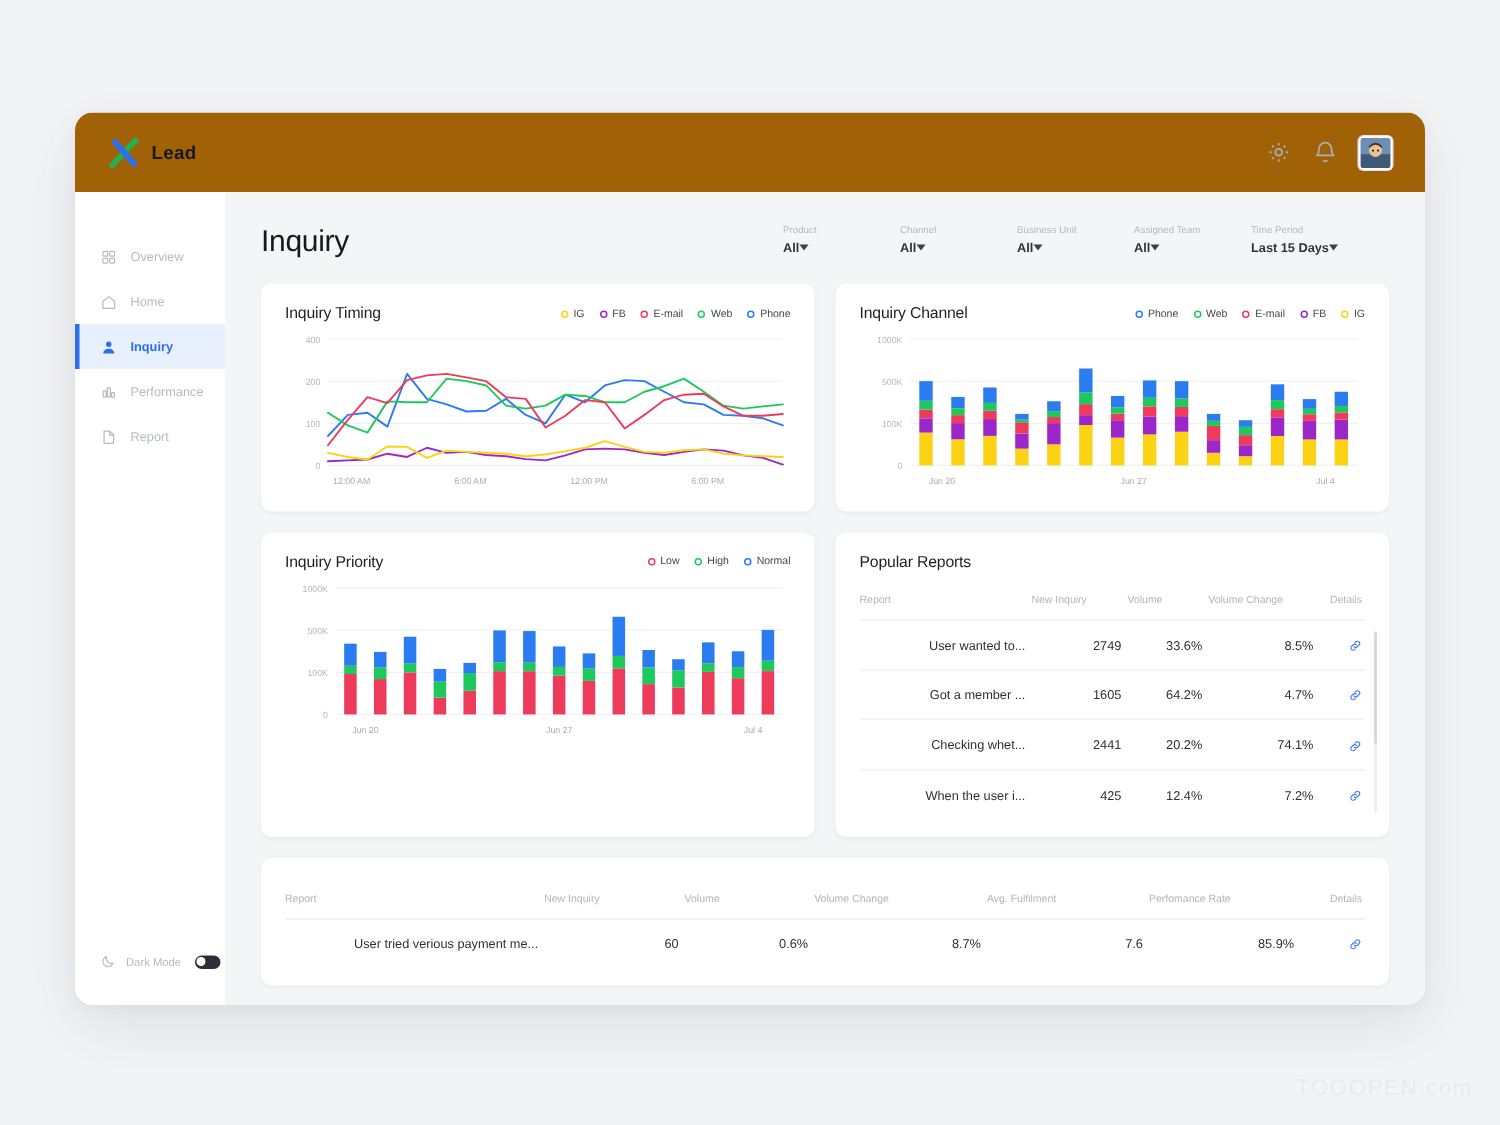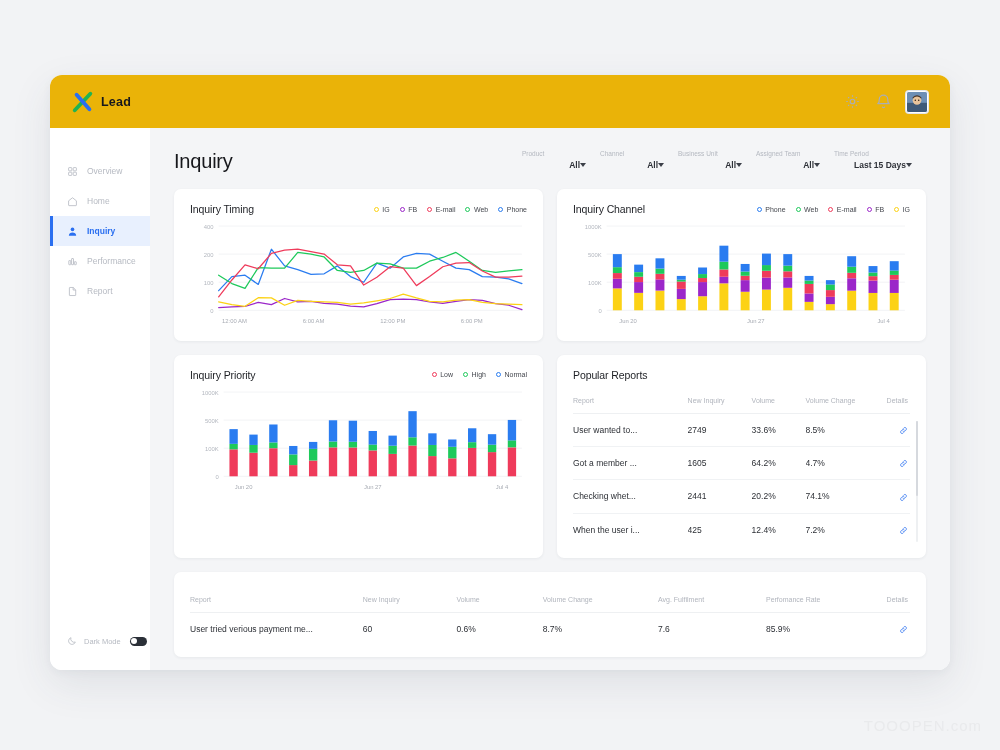--- a/index.html
+++ b/index.html
@@ -18,21 +18,21 @@
     background: #ffffff;
     border-radius: 12px;
     overflow: hidden;
     box-shadow: 0 14px 40px rgba(60,70,90,.10), 0 2px 8px rgba(60,70,90,.05);
     display: flex; flex-direction: column;
   }
 
   
   .topbar {
     height: 53px; min-height: 53px;
-    background: #eab308;
+    background: #a16207;
     display: flex; align-items: center;
     padding: 0 22px 0 12px;
     position: relative; z-index: 4; gap: 32px;
   }
   .brand { display: flex; align-items: center; gap: 7px; width: 88px; padding-left: 10px; }
   .brand-mark { width: 22px; height: 22px; display: block; }
   .brand-text { font-size: 12.5px; font-weight: bold; color: #17181c; letter-spacing: .2px; }
   .topbar-spacer { flex: 1; }
   .topbar-actions { display: flex; align-items: center; gap: 14px; }
   .ic-btn { width: 17px; height: 17px; color: #a9adb6; display: block; cursor: pointer; }
@@ -86,21 +86,21 @@
   }
   .page-head {
     display: flex; align-items: flex-end; justify-content: space-between;
     padding: 22px 0 16px 0;
   }
   .page-title { font-size: 20px; color: #17181c; font-weight: normal; letter-spacing: -.2px; }
 
   .filters { display: flex; align-items: flex-end; gap: 0; padding-bottom: 3px; }
   .filter { width: 78px; }
   .filter-label { font-size: 6.5px; color: #b4b8c0; margin-bottom: 3px; }
-  .filter-row { display: flex; align-items: center; justify-content: flex-end; padding-right: 14px; cursor: pointer; }
+  .filter-row { display: flex; align-items: center; justify-content: flex-start; padding-right: 14px; cursor: pointer; }
   .filter-value { font-size: 8.5px; color: #2f3239; font-weight: bold; white-space: nowrap; }
   .caret { width: 0; height: 0; border-left: 3.2px solid transparent; border-right: 3.2px solid transparent; border-top: 4px solid #3c4049; }
   .filter.wide { width: 92px; }
 
   
   .grid { display: flex; flex-direction: column; gap: 14px; }
   .row2 { display: flex; gap: 14px; }
   .card {
     background: #fff; border-radius: 7px;
     box-shadow: 0 1px 3px rgba(60,70,90,.07);
@@ -115,21 +115,21 @@
   .plot { position: relative; }
   .plot svg { display: block; width: 100%; }
 
   
   .tbl { width: 100%; border-collapse: collapse; table-layout: fixed; }
   .tbl th {
     font-size: 7px; font-weight: normal; color: #b1b5bd; text-align: left;
     padding: 10px 4px 9px 0; border-bottom: 1px solid #eef0f2;
   }
   .tbl td {
-    font-size: 8.5px; color: #2c2f35; text-align: left;
+    font-size: 8.5px; color: #2c2f35; text-align: right;
     padding: 11px 4px 11px 0; border-bottom: 1px solid #f0f2f4;
     white-space: nowrap; overflow: hidden; text-overflow: ellipsis;
   }
   .tbl tr:last-child td { border-bottom: none; }
   .col-right { text-align: right !important; padding-right: 2px !important; }
   .link-ic { width: 9px; height: 9px; color: #3b7bf0; display: inline-block; vertical-align: middle; cursor: pointer; }
   .tbl-wrap { position: relative; }
   .scroll-track {
     position: absolute; right: -8px; top: 34px; bottom: 4px; width: 2.5px;
     background: #eef0f2; border-radius: 2px;

